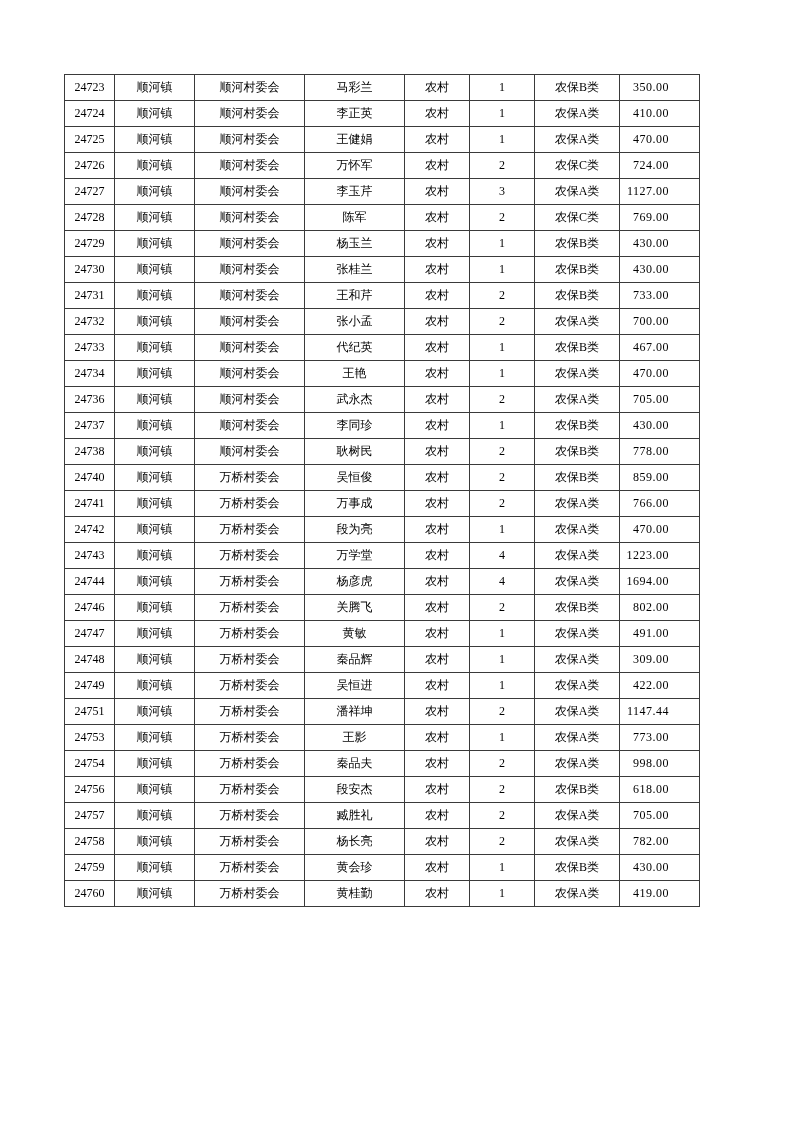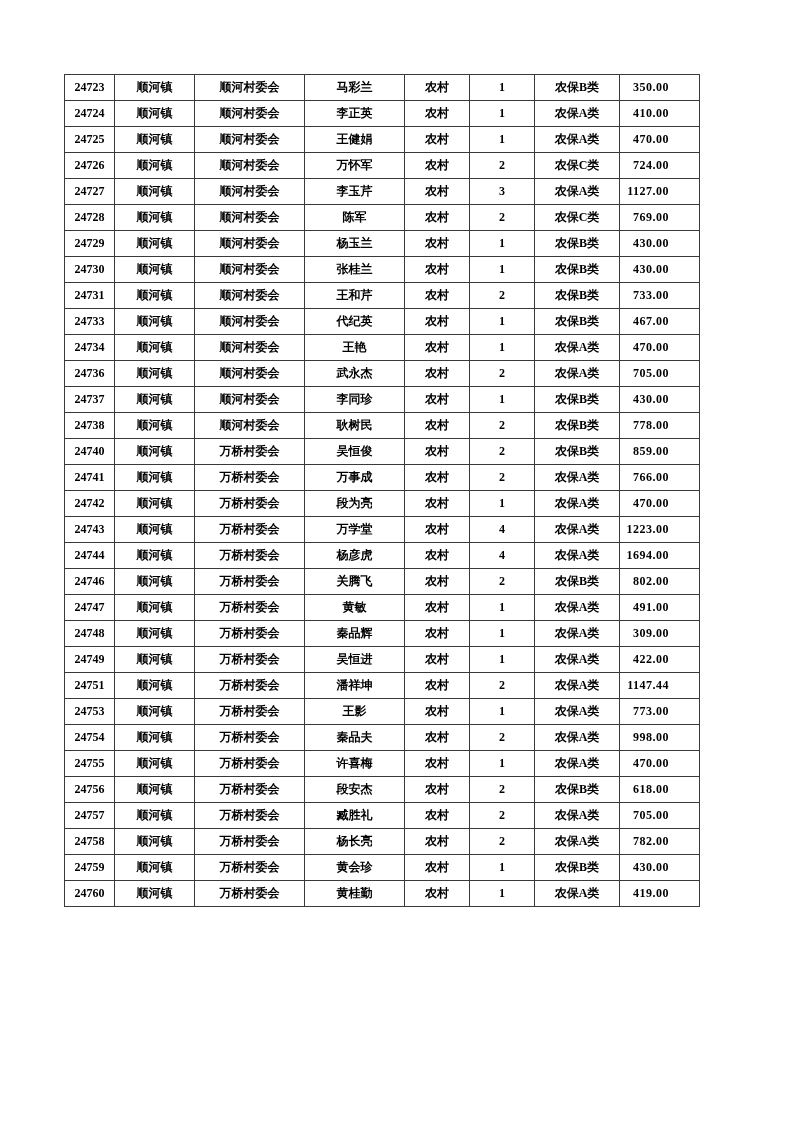--- a/index.html
+++ b/index.html
@@ -14,21 +14,20 @@
     height: 1122px;
     background: #ffffff;
     overflow: hidden;
   }
   table.data-table {
     position: absolute;
     top: 74px;
     left: 64px;
     border-collapse: collapse;
     table-layout: fixed;
-    font-weight: bold;
   }
   table.data-table col.c-id       { width: 50px; }
   table.data-table col.c-town     { width: 80px; }
   table.data-table col.c-village  { width: 110px; }
   table.data-table col.c-name     { width: 100px; }
   table.data-table col.c-res      { width: 65px; }
   table.data-table col.c-count    { width: 65px; }
   table.data-table col.c-cat      { width: 85px; }
   table.data-table col.c-amount   { width: 80px; }
   table.data-table td {
@@ -147,20 +146,30 @@
           <td>24731</td>
           <td>顺河镇</td>
           <td>顺河村委会</td>
           <td>王和芹</td>
           <td>农村</td>
           <td>2</td>
           <td>农保B类</td>
           <td class="amount">733.00</td>
         </tr>
         <tr>
+          <td>24732</td>
+          <td>顺河镇</td>
+          <td>顺河村委会</td>
+          <td>张小孟</td>
+          <td>农村</td>
+          <td>2</td>
+          <td>农保A类</td>
+          <td class="amount">700.00</td>
+        </tr>
+        <tr>
           <td>24733</td>
           <td>顺河镇</td>
           <td>顺河村委会</td>
           <td>代纪英</td>
           <td>农村</td>
           <td>1</td>
           <td>农保B类</td>
           <td class="amount">467.00</td>
         </tr>
         <tr>
@@ -315,30 +324,20 @@
         </tr>
         <tr>
           <td>24754</td>
           <td>顺河镇</td>
           <td>万桥村委会</td>
           <td>秦品夫</td>
           <td>农村</td>
           <td>2</td>
           <td>农保A类</td>
           <td class="amount">998.00</td>
-        </tr>
-        <tr>
-          <td>24755</td>
-          <td>顺河镇</td>
-          <td>万桥村委会</td>
-          <td>许喜梅</td>
-          <td>农村</td>
-          <td>1</td>
-          <td>农保A类</td>
-          <td class="amount">470.00</td>
         </tr>
         <tr>
           <td>24756</td>
           <td>顺河镇</td>
           <td>万桥村委会</td>
           <td>段安杰</td>
           <td>农村</td>
           <td>2</td>
           <td>农保B类</td>
           <td class="amount">618.00</td>

